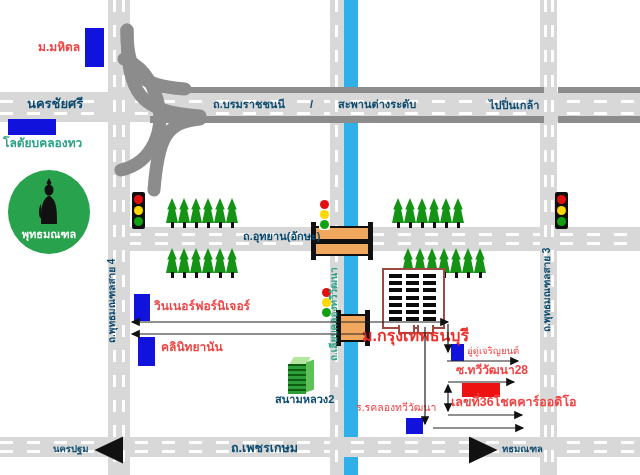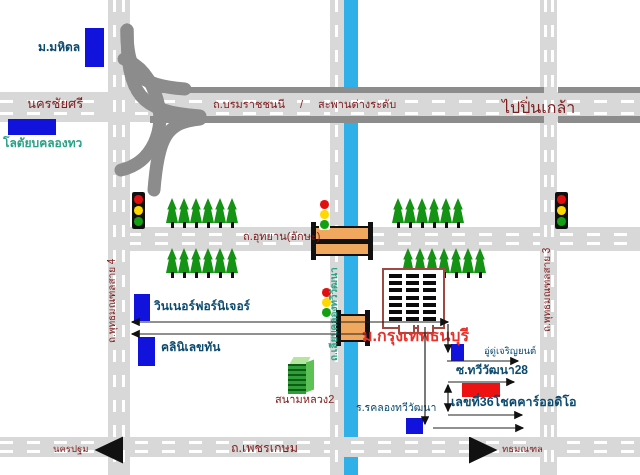--- a/index.html
+++ b/index.html
@@ -14,23 +14,23 @@
   .vdash2{background-image:
       repeating-linear-gradient(180deg,#fff 0 12px,rgba(0,0,0,0) 12px 25px),
       repeating-linear-gradient(180deg,#fff 0 12px,rgba(0,0,0,0) 12px 25px);
     background-size:3px 100%,3px 100%;background-repeat:no-repeat;}
   .vdash1{background-image:repeating-linear-gradient(180deg,#fff 0 12px,rgba(0,0,0,0) 12px 25px);
     background-size:3px 100%;background-repeat:no-repeat;background-position:5px 0;}
   .bar{position:absolute;background:#8c8c8c;}
   .canal{position:absolute;background:#2fb0e8;}
   
   .lbl{position:absolute;white-space:nowrap;line-height:1.1;}
-  .green{color:#0c4a6e;}
+  .green{color:#ef4444;}
   .teal{color:#2ba287;}
-  .dark{color:#7f1d1d;font-weight:normal;}
+  .dark{color:#0c4a6e;font-weight:bold;}
   .red{color:#e8312a;font-weight:bold;}
   .vlabel{writing-mode:vertical-rl;transform:rotate(180deg);text-align:center;}
   
   .tl{position:absolute;background:#101010;border-radius:2px;padding:3px 2px;display:flex;
       flex-direction:column;gap:2px;align-items:center;}
   .tl.mini{background:#fff;padding:1px;gap:1px;}
   .tl i{display:block;width:9px;height:9px;border-radius:50%;}
   .tl.mini i{width:9px;height:9px;}
   .c-red{background:#e01010;} .c-yel{background:#ffd800;} .c-grn{background:#12a012;}
   
@@ -145,20 +145,29 @@
   <div class="trees" style="left:402px;top:248px;">
     <span class="tree"></span>
       <span class="tree"></span>
       <span class="tree"></span>
       <span class="tree"></span>
       <span class="tree"></span>
       <span class="tree"></span>
       <span class="tree"></span>
   </div>
 
+  <div class="park">
+    <svg class="statue" width="36" height="46" viewBox="0 0 36 46">
+      <path d="M18 0 l2.5 5 -2.5 3 -2.5 -3 z" fill="#111"></path>
+      <ellipse cx="18" cy="12" rx="4.5" ry="5.5" fill="#111"></ellipse>
+      <path d="M10 46 C10 28 11 22 18 17.5 C25 22 26 28 26 46 Z" fill="#111"></path>
+      <path d="M10 26 C7.5 30 7.5 36 9 40 L11 40 Z" fill="#111"></path>
+    </svg>
+    <div class="pname">พุทธมณฑล</div>
+  </div>
 
   <div class="brect" style="left:85px;top:28px;width:19px;height:39px;"></div>
   <div class="brect" style="left:8px;top:119px;width:48px;height:16px;"></div>
   <div class="brect" style="left:134px;top:294px;width:16px;height:27px;"></div>
   <div class="brect" style="left:138px;top:337px;width:17px;height:29px;"></div>
   <div class="brect" style="left:451px;top:344px;width:13px;height:17px;"></div>
   <div class="brect" style="left:406px;top:418px;width:17px;height:16px;"></div>
   <div class="rrect" style="left:462px;top:383px;width:38px;height:14px;"></div>
 
   <div class="ubldg">
@@ -172,39 +181,39 @@
   <div class="gbldg">
     <span class="top"></span>
     <span class="side"></span>
     <span class="face"></span>
   </div>
 
   <div class="lbl green" style="left:38px;top:41px;font-size:12px;font-weight:bold;">ม.มหิดล</div>
   <div class="lbl teal" style="left:3px;top:137px;font-size:12px;font-weight:bold;">โลตัยบคลองทว</div>
   <div class="lbl dark" style="left:27px;top:97px;font-size:13px;">นครชัยศรี</div>
 
-  <div class="lbl dark" style="left:213px;top:98px;font-size:11px;display:flex;gap:15px;">
+  <div class="lbl dark" style="left:213px;top:98px;font-size:11px;display:flex;gap:25px;">
     <span>ถ.บรมราชชนนี</span>
     <span>/</span>
     <span>สะพานต่างระดับ</span>
   </div>
-  <div class="lbl dark" style="left:502px;top:99px;font-size:16px;">ไปปิ่นเกล้า</div>
+  <div class="lbl dark" style="left:489px;top:99px;font-size:11px;">ไปปิ่นเกล้า</div>
 
   <div class="lbl dark" style="left:243px;top:230px;font-size:11px;">ถ.อุทยาน(อักษะ)</div>
 
   <div class="lbl dark vlabel" style="left:106px;top:245px;height:112px;width:14px;font-size:10px;">ถ.พุทธมณฑลสาย 4</div>
   <div class="lbl teal vlabel" style="left:328px;top:250px;height:128px;width:13px;font-size:10px;font-weight:bold;">ถ.เลียบคลองทวีวัฒนา</div>
   <div class="lbl dark vlabel" style="left:541px;top:244px;height:92px;width:14px;font-size:10px;">ถ.พุทธมณฑลสาย 3</div>
 
   <div class="lbl green" style="left:154px;top:300px;font-size:12px;font-weight:bold;">วินเนอร์ฟอร์นิเจอร์</div>
 
   <div class="lbl red" style="left:362px;top:327px;font-size:16px;">ม.กรุงเทพธนบุรี</div>
-  <div class="lbl green" style="left:161px;top:341px;font-size:12px;font-weight:bold;">คลินิเลขทัน</div>
+  <div class="lbl green" style="left:161px;top:341px;font-size:12px;font-weight:bold;">คลินิทยานัน</div>
   <div class="lbl dark" style="left:275px;top:393px;font-size:11px;">สนามหลวง2</div>
-  <div class="lbl green" style="left:467px;top:346px;font-size:9.5px;margin-left:17px;">อู่ดู่เจริญยนต์</div>
+  <div class="lbl green" style="left:467px;top:346px;font-size:9.5px;">อู่ดู่เจริญยนต์</div>
   <div class="lbl green" style="left:456px;top:364px;font-size:12px;font-weight:bold;">ซ.ทวีวัฒนา28</div>
   <div class="lbl green" style="left:428px;top:396px;font-size:12.5px;font-weight:bold;margin-left:23px;">เลขที่36โชคคาร์ออดิโอ</div>
   <div class="lbl green" style="left:356px;top:402px;font-size:10.5px;">ร.รคลองทวีวัฒนา</div>
 
   <div class="lbl dark" style="left:231px;top:442px;font-size:12.5px;">ถ.เพชรเกษม</div>
   <div class="lbl dark" style="left:53px;top:444px;font-size:9.5px;">นครปฐม</div>
   <div class="lbl dark" style="left:502px;top:444px;font-size:9.5px;">ทธมณฑล</div>
 
   <svg class="overlay" width="640" height="475" viewBox="0 0 640 475">
     <defs>

